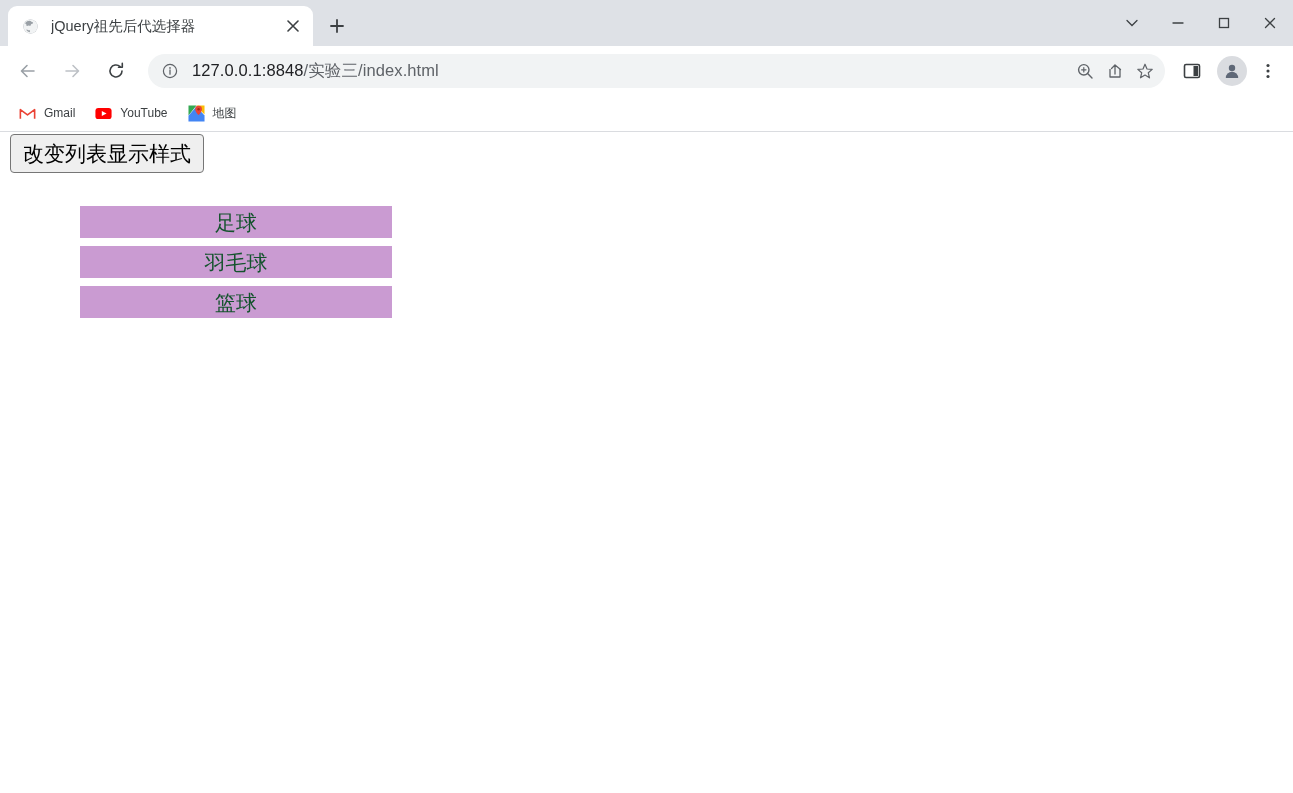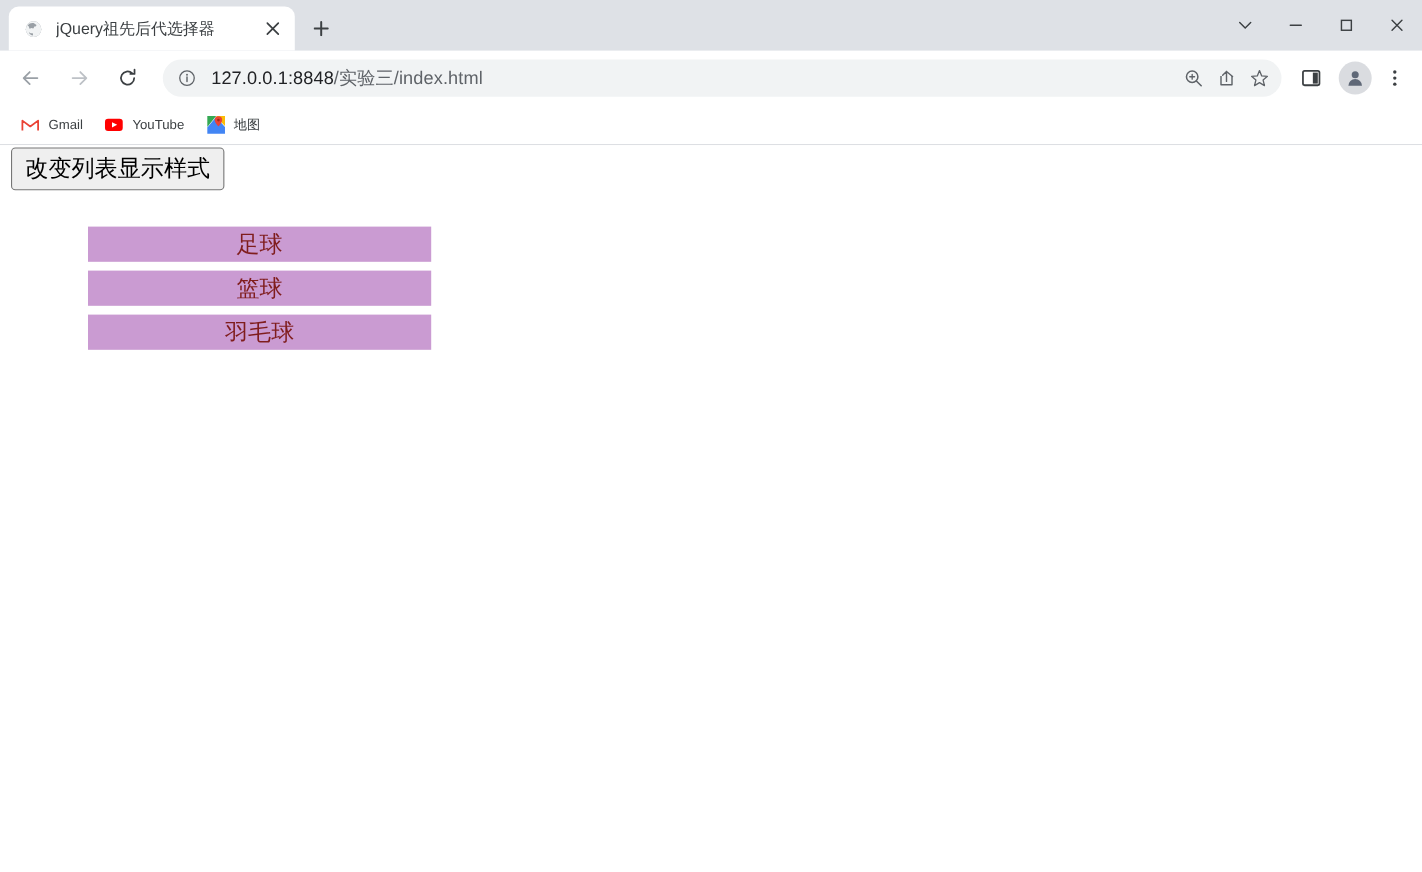--- a/index.html
+++ b/index.html
@@ -22,21 +22,21 @@
   
   #tab-strip {
     height: 46px;
     background: #dee1e6;
     display: flex;
     align-items: flex-end;
     position: relative;
     flex: none;
   }
   .tab {
-    width: 260px;
+    width: 305px;
     height: 40px;
     background: #ffffff;
     border-radius: 9px 9px 0 0;
     margin-left: 8px;
     display: flex;
     align-items: center;
     padding: 0 8px 0 14px;
     position: relative;
     justify-content: flex-end;
   }
@@ -209,21 +209,21 @@
     width: 312px;
     height: 32px;
     background: #ca9bd2;
     margin-bottom: 8px;
     display: flex;
     align-items: center;
     justify-content: center;
   }
   #sports-list li span {
     font-size: 21px;
-    color: #7f1d1d;
+    color: #14532d;
     line-height: 1;
     font-family: "Liberation Sans", sans-serif;
   }
 </style>
 </head>
 <body>
 
 <div id="browser-window">
 
   <div id="tab-strip">
@@ -386,20 +386,20 @@
 
   <div id="page-content">
 
     <button id="change-style-button">改变列表显示样式</button>
 
     <ul id="sports-list">
       <li>
         <span>足球</span>
       </li>
       <li>
-        <span>篮球</span>
+        <span>羽毛球</span>
       </li>
       <li>
-        <span>羽毛球</span>
+        <span>篮球</span>
       </li>
     </ul>
   </div>
 </div>
 
 </body></html>

